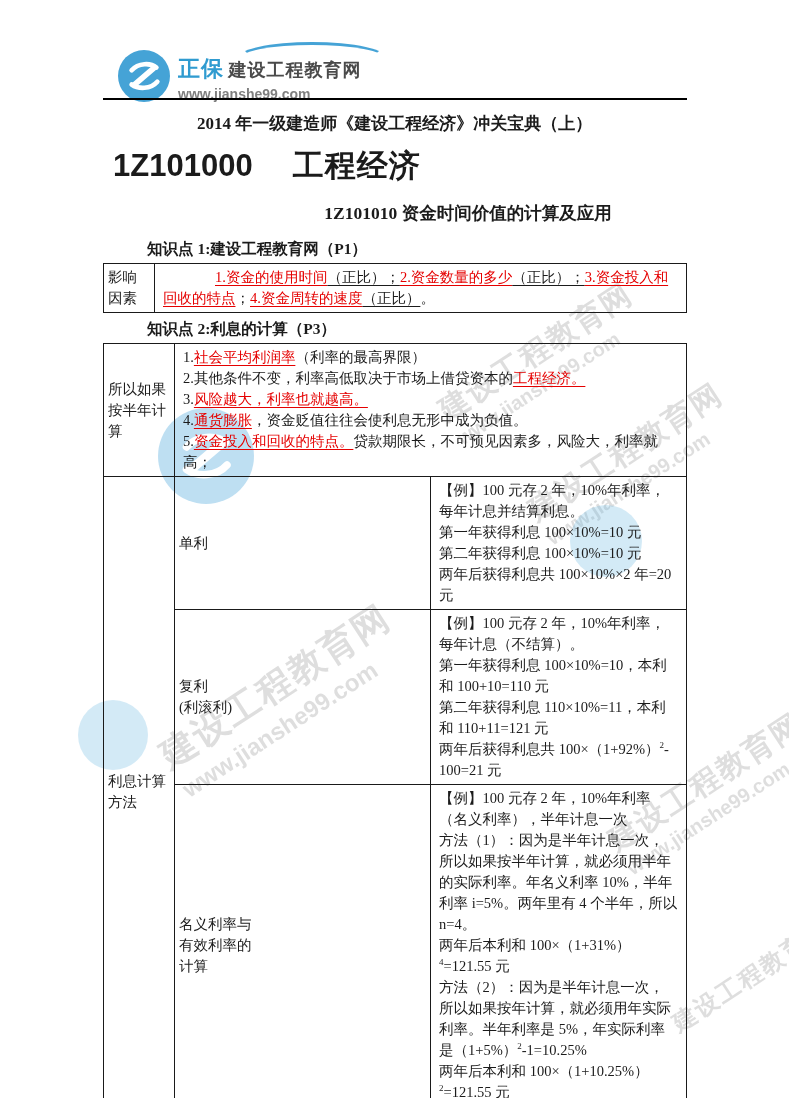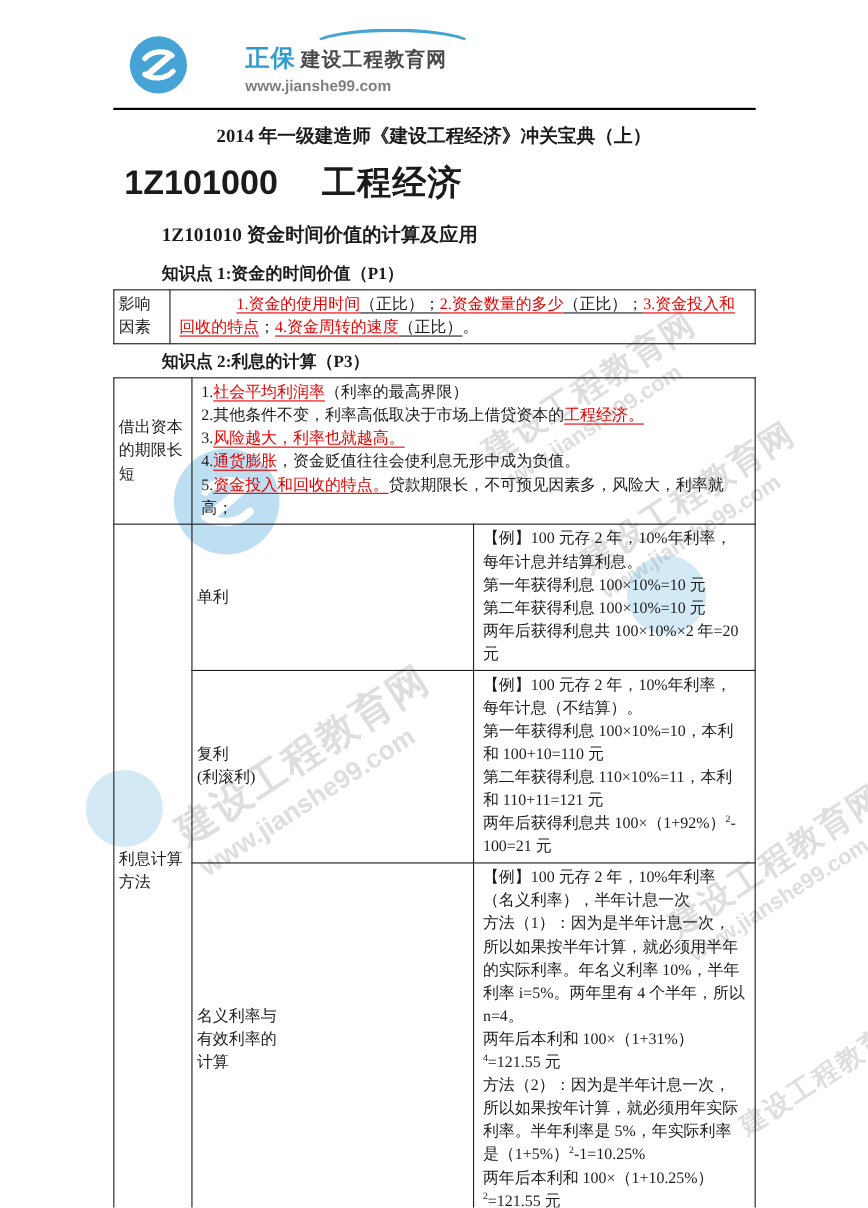--- a/index.html
+++ b/index.html
@@ -6,21 +6,21 @@
   html,body { background:#ffffff; }
   .page {
     position: relative;
     width: 789px; height: 1098px;
     background: #ffffff;
     overflow: hidden;
     font-family: "Liberation Serif", "DejaVu Serif", serif;
     color: #1b1b1b;
   }
   
-  .logo { position:absolute; left:118px; top:32px; display:flex; align-items:center;gap:45px; }
+  .logo { position:absolute; left:118px; top:48px; display:flex; align-items:flex-end; }
   .logo-circle {
     width:52px; height:52px; border-radius:50%;
     background:#45a3d6; flex:0 0 auto;
     display:flex; align-items:center; justify-content:center;
   }
   .logo-right { margin-left:8px; position:relative; padding-top:6px; }
   .logo-arc {
     position:absolute; left:58px; top:-6px; width:152px; height:34px;
     border:3px solid transparent; border-top-color:#45a3d6;
     border-radius:50%;
@@ -29,21 +29,21 @@
   .logo-zh { color:#2f9bd0; font-size:22px; letter-spacing:1px; }
   .logo-name { color:#4a4a4a; font-size:18px; letter-spacing:1px; }
   .logo-url { color:#7f7f7f; font-size:14px; font-weight:bold; font-family:"Liberation Sans", sans-serif; margin-top:2px; }
   .hotline { position:absolute; top:76px; right:129px; font-size:15px; color:#111; }
   .head-rule { position:absolute; top:98px; left:103px; width:584px; border-top:2px solid #000; }
   
   .content { position:absolute; top:104px; left:0; width:789px; }
   .doc-subtitle { text-align:center; font-weight:bold; font-size:17px; margin:8px 0 10px 0; }
   .chapter { margin:6px 0 14px 113px; font-size:31px; font-weight:bold; letter-spacing:1px; }
   .chapter-code { margin-right:40px; font-family:"Liberation Sans", sans-serif; letter-spacing:0; }
-  .section-title { margin:0 0 14px 147px; font-size:17.5px; font-weight:bold; }
+  .section-title { margin:0 0 14px 147px; font-size:17.5px; font-weight:bold;text-align:center; }
   .kp-heading { margin:6px 0 3px 147px; font-size:15.5px; font-weight:bold; }
   
   table { border-collapse:collapse; margin-left:103px; width:584px; table-layout:fixed; }
   td { border:1.6px solid #1a1a1a; font-size:14.5px; line-height:21px; padding:2px 6px; vertical-align:middle; }
   td.hdr { text-align:left; padding:2px 4px; }
   .col-w50 { width:51px; } .col-w70 { width:71px; } .col-w92 { width:93px; }
   .kp1-content { text-indent:52px; }
   .method-name { text-align:center; }
   .red { color:#e50000; }
   .ul { text-decoration:underline; text-decoration-thickness:1.4px; text-underline-offset:3px; }
@@ -111,37 +111,37 @@
   </div>
   <div class="head-rule"></div>
 
   <div class="content">
     <div class="doc-subtitle">2014 年一级建造师《建设工程经济》冲关宝典（上）</div>
     <div class="chapter">
       <span class="chapter-code">1Z101000</span><span>工程经济</span>
     </div>
     <div class="section-title">1Z101010 资金时间价值的计算及应用</div>
 
-    <div class="kp-heading">知识点 1:资金的时间价值（P1）</div>
+    <div class="kp-heading">知识点 1:建设工程教育网（P1）</div>
     <table>
       <tbody>
           <tr>
         <td class="hdr col-w50">影响因素</td>
         <td class="ex-cell">
               <div class="kp1-content"><span class="red ul">1.资金的使用时间</span><span class="ul">（正比）；</span><span class="red ul">2.资金数量的多少</span><span class="ul">（正比）；</span><span class="red ul">3.资金投入和回收的特点</span><span>；</span><span class="red ul">4.资金周转的速度</span><span class="ul">（正比）</span><span>。</span></div>
             </td>
       </tr>
     </tbody>
       </table>
 
     <div class="kp-heading">知识点 2:利息的计算（P3）</div>
     <table>
       <tbody>
           <tr>
-        <td class="hdr col-w70">借出资本的期限长短</td>
+        <td class="hdr col-w70">所以如果按半年计算</td>
         <td class="ex-cell" colspan="2">
           <div><span>1.</span><span class="red ul">社会平均利润率</span><span>（利率的最高界限）</span></div>
           <div><span>2.其他条件不变，利率高低取决于市场上借贷资本的</span><span class="red ul">工程经济。</span></div>
           <div><span>3.</span><span class="red ul">风险越大，利率也就越高。</span></div>
           <div><span>4.</span><span class="red ul">通货膨胀</span><span>，资金贬值往往会使利息无形中成为负值。</span></div>
           <div><span>5.</span><span class="red ul">资金投入和回收的特点。</span><span>贷款期限长，不可预见因素多，风险大，利率就高；</span></div>
         </td>
       </tr>
       <tr>
         <td class="hdr col-w70" rowspan="3">利息计算方法</td>

